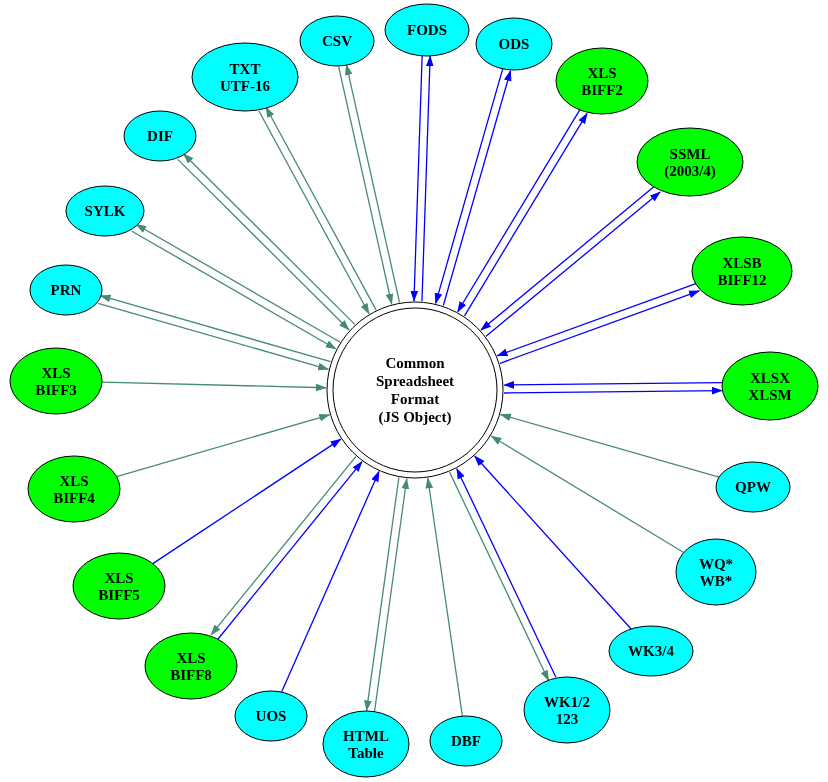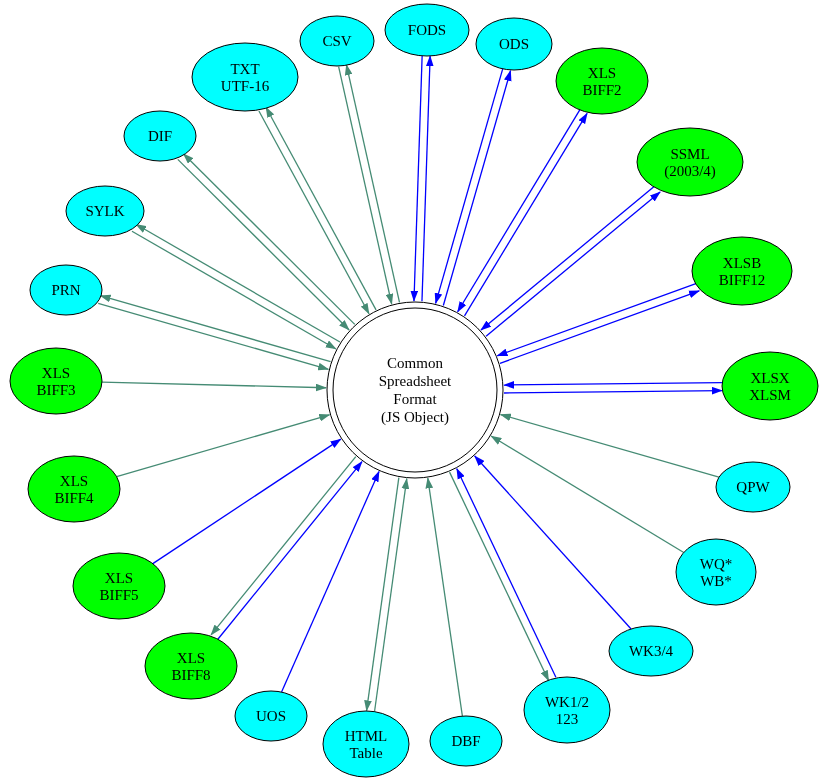--- a/index.html
+++ b/index.html
@@ -7,20 +7,21 @@
       padding: 0;
       background: #ffffff;
     }
     .canvas {
       position: relative;
       width: 828px;
       height: 782px;
       background: #ffffff;
       font-family: "Liberation Serif", "DejaVu Serif", serif;
       overflow: hidden;
+      font-weight: bold;
     }
     svg { display: block; }
     .node-label {
       font-family: "Liberation Serif", "DejaVu Serif", serif;
       font-size: 15px;
       fill: #000000;
       text-anchor: middle;
       dominant-baseline: central;
     }
     .center-label {

